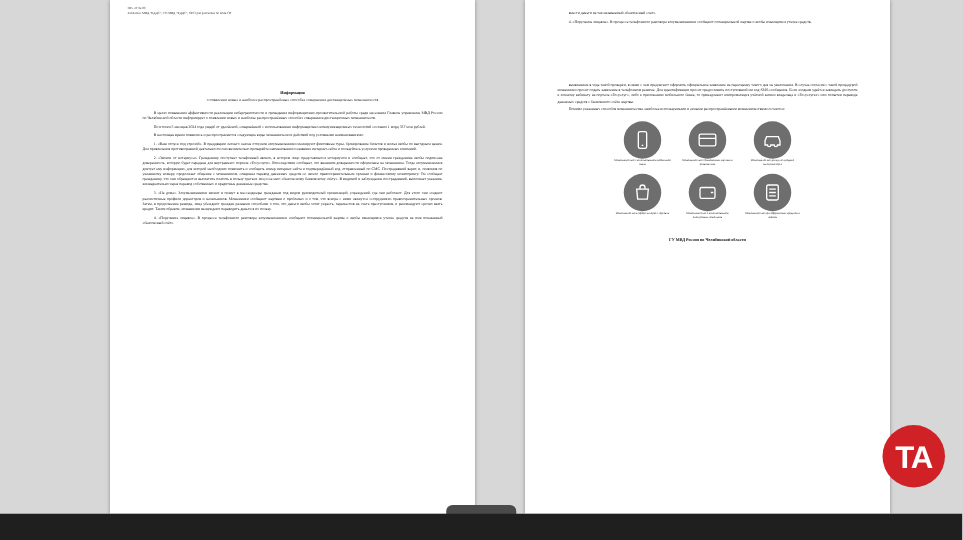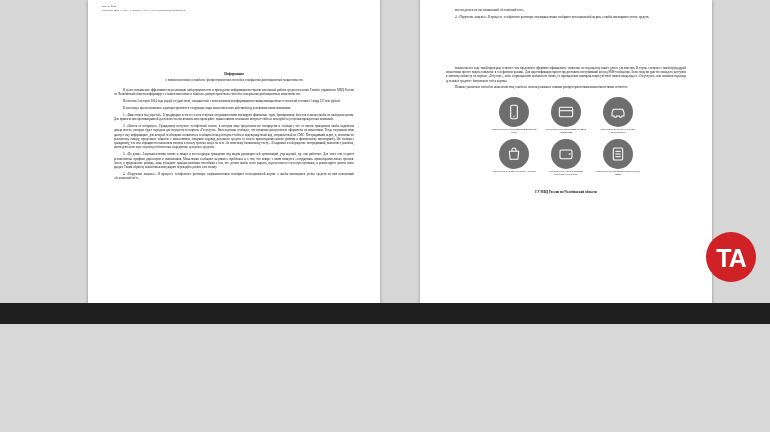--- a/index.html
+++ b/index.html
@@ -8,21 +8,21 @@
     background: #d8d8d8;
     width: 770px;
     height: 432px;
     overflow: hidden;
     font-family: "Liberation Serif", serif;
   }
 
   .viewer {
     position: relative;
     width: 770px;
-    height: 324px;
+    height: 432px;
     background: #d7d7d7;
     overflow: hidden;
   }
 
   
   .page {
     position: absolute;
     background: #ffffff;
     box-shadow: 0 0 3px rgba(0,0,0,0.35);
     overflow: hidden;

